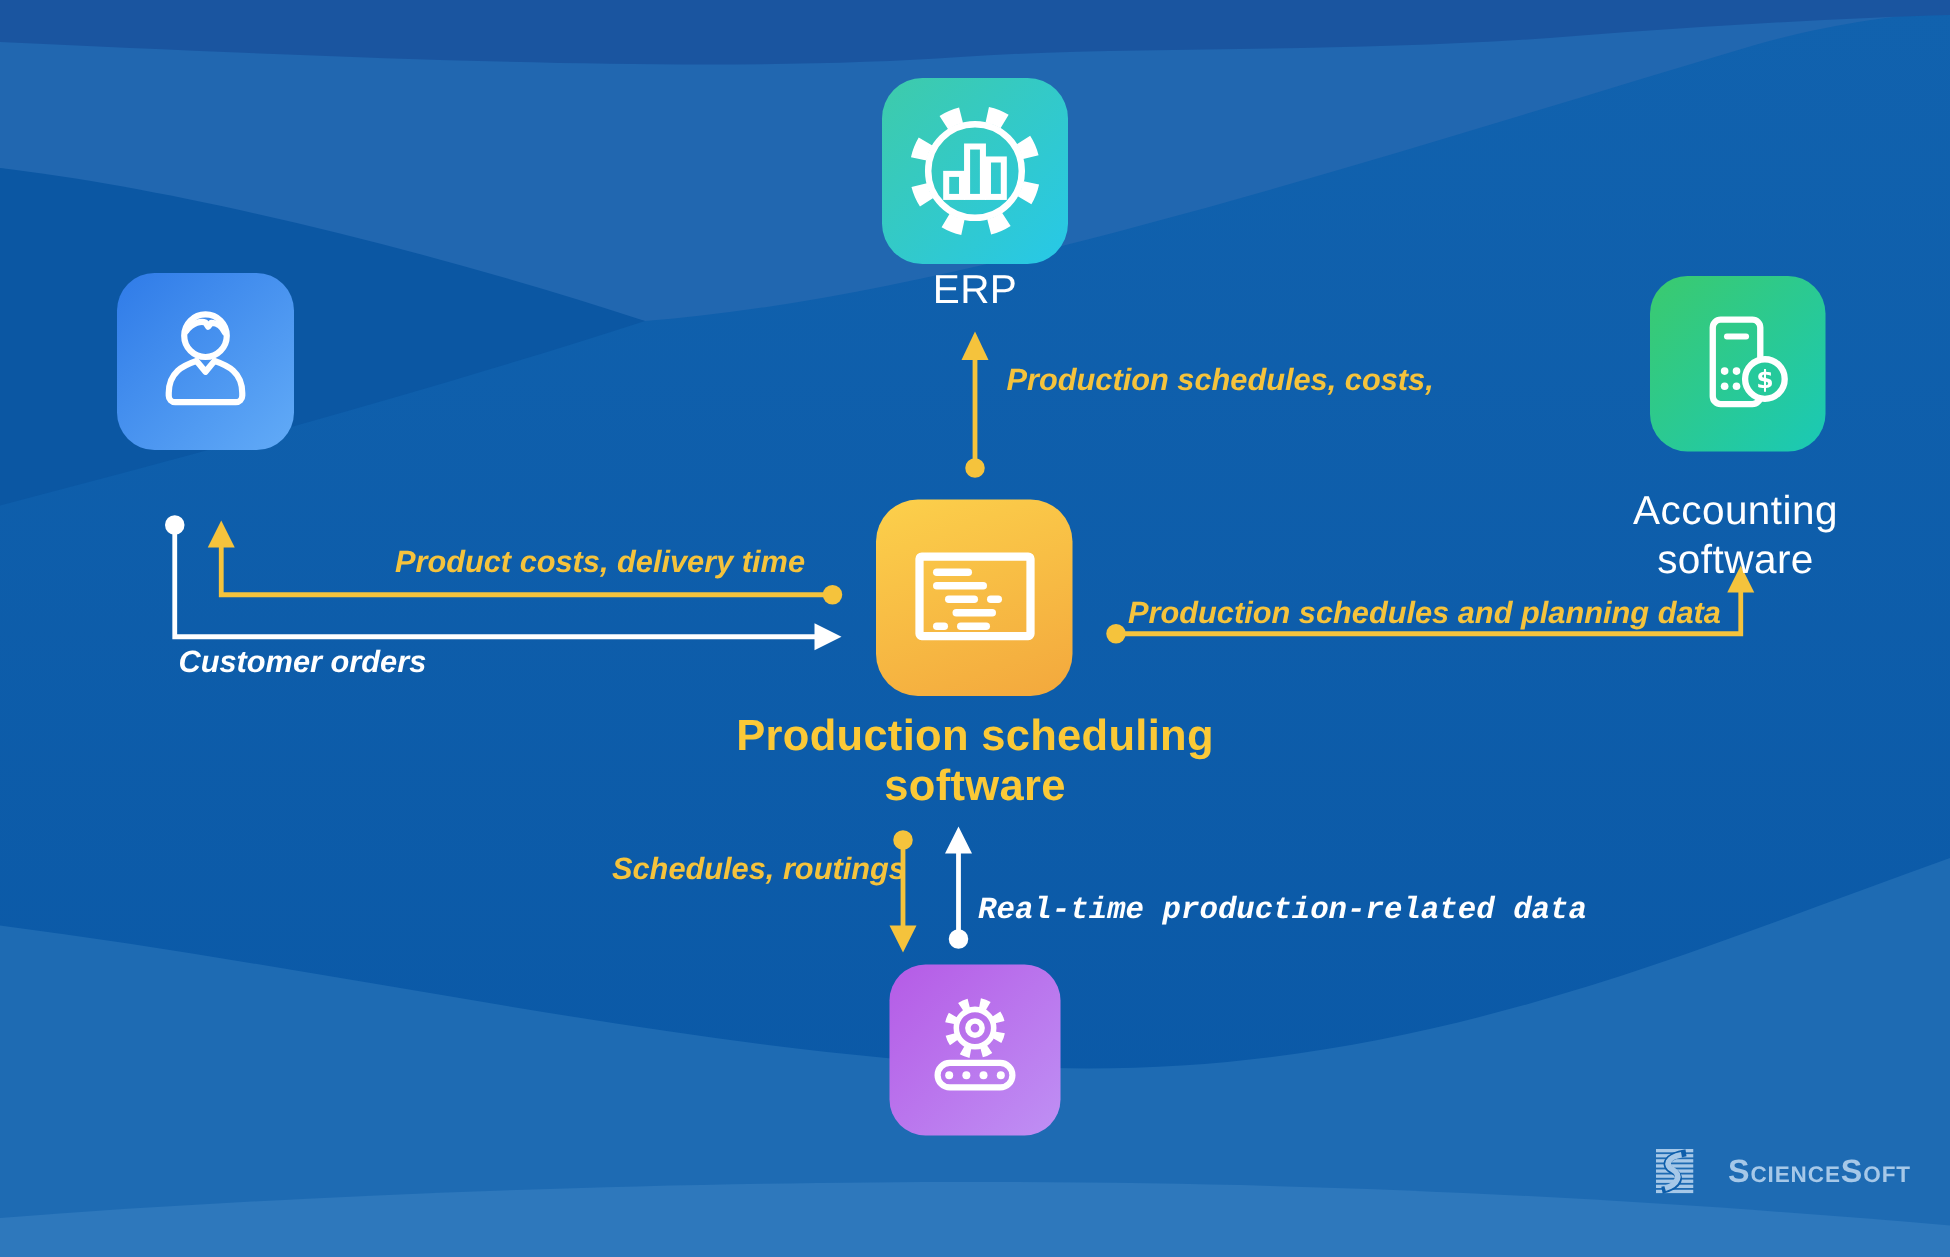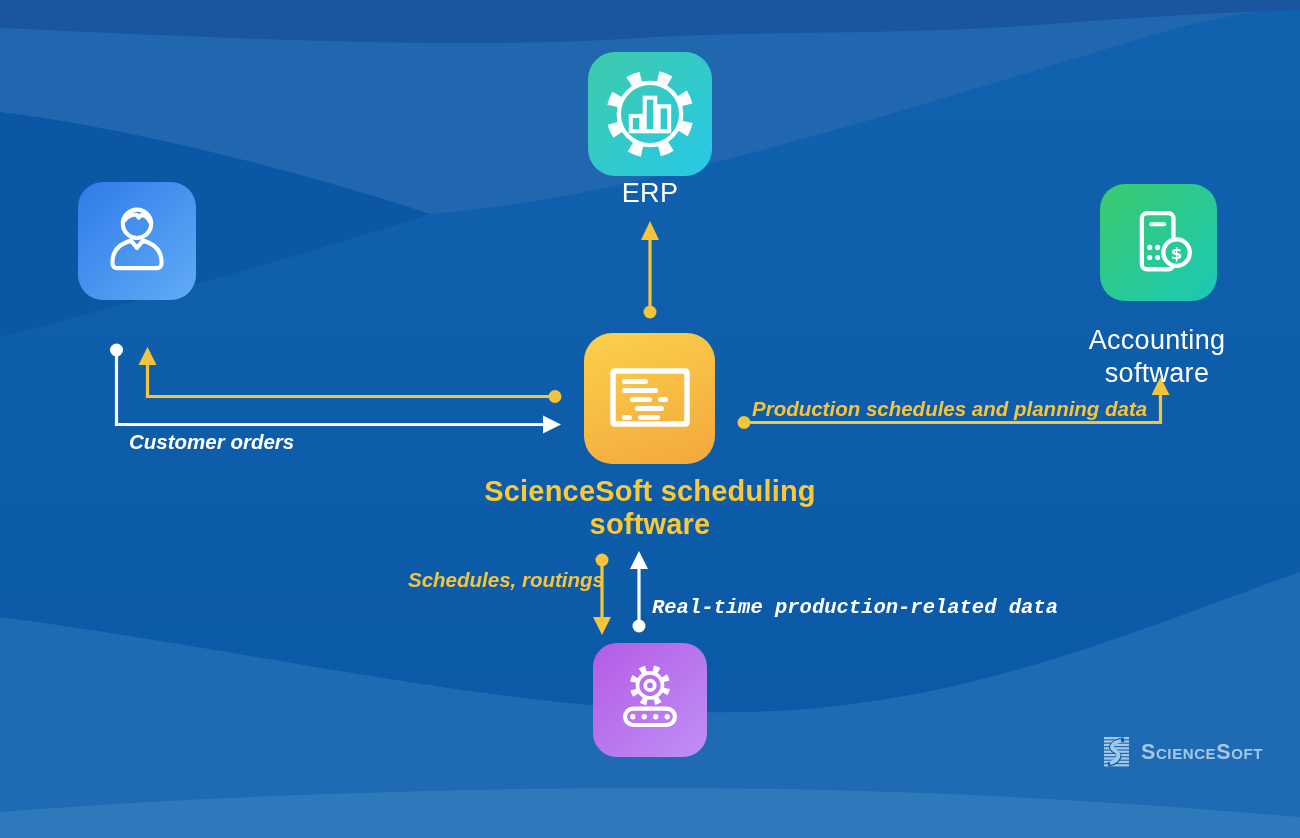--- a/index.html
+++ b/index.html
@@ -21,21 +21,21 @@
     line-height:33px;text-align:center;letter-spacing:.2px;
   }
   .flow-label{
     position:absolute;font-style:italic;font-weight:600;font-size:20.5px;
     line-height:27.5px;color:#F5C33C;white-space:nowrap;
   }
   .flow-label.white{color:#ffffff;}
   .flow-label.center{text-align:center;white-space:normal;}
   .flow-label.right{text-align:right;}
   .logo{
-    position:absolute;left:1104px;top:737px;display:flex;align-items:center;gap:12px;
+    position:absolute;left:1104px;top:766px;display:flex;align-items:center;gap:23px;
   }
   .logo-text{
     color:#A6C8E8;font-size:21.5px;font-weight:600;letter-spacing:.6px;
     font-variant:small-caps;line-height:30px;
   }
 </style>
 </head>
 <body>
 
 <div class="stage">
@@ -144,44 +144,48 @@
         <rect x="22" y="39" width="36" height="5" rx="2.5"></rect>
         <rect x="30" y="48" width="22" height="5" rx="2.5"></rect>
         <rect x="58" y="48" width="10" height="5" rx="2.5"></rect>
         <rect x="35" y="57" width="29" height="5" rx="2.5"></rect>
         <rect x="22" y="66" width="10" height="5" rx="2.5"></rect>
         <rect x="38" y="66" width="22" height="5" rx="2.5"></rect>
       </g>
     </svg>
   </div>
   <div class="center-title" style="left:460px;top:475px;width:380px;">
-    <div>ScienceSoft scheduling</div>
+    <div>Production scheduling</div>
     <div>software</div>
   </div>
 
   <div class="icon-box" style="left:593px;top:643px;width:114px;height:114px;border-radius:24px;background:linear-gradient(135deg,#B55BE6,#BF90F4);">
     <svg width="86" height="86" viewBox="0 0 100 100" fill="none" stroke="#ffffff">
       <circle cx="50" cy="33" r="19" stroke-width="9" stroke-dasharray="6.5 8.4" transform="rotate(10 50 33)"></circle>
       <circle cx="50" cy="33" r="14.5" stroke-width="4.3"></circle>
       <circle cx="50" cy="33" r="5.5" stroke-width="4.3"></circle>
       <rect x="21" y="60" width="58" height="19" rx="9.5" stroke-width="4.8"></rect>
       <g fill="#ffffff" stroke="none">
         <circle cx="30" cy="69.5" r="3.1"></circle>
           <circle cx="43.3" cy="69.5" r="3.1"></circle>
         <circle cx="56.6" cy="69.5" r="3.1"></circle>
           <circle cx="70" cy="69.5" r="3.1"></circle>
       </g>
     </svg>
   </div>
 
   <div class="flow-label" style="left:671px;top:240px;">
-  </div>
-
-
-  <div class="flow-label white" style="left:129px;top:428px;">
+    <div>Production schedules, costs,</div>
+  </div>
+
+  <div class="flow-label center" style="left:240px;top:361px;width:320px;">
+    <span>Product costs, delivery time</span>
+  </div>
+
+  <div class="flow-label white" style="left:119px;top:428px;">
     <span>Customer orders</span>
   </div>
 
   <div class="flow-label right" style="left:408px;top:566px;width:180px;">
     <span>Schedules, routings</span>
   </div>
 
   <div class="flow-label" style="left:752px;top:395px;">
     <span>Production schedules and planning data</span>
   </div>

